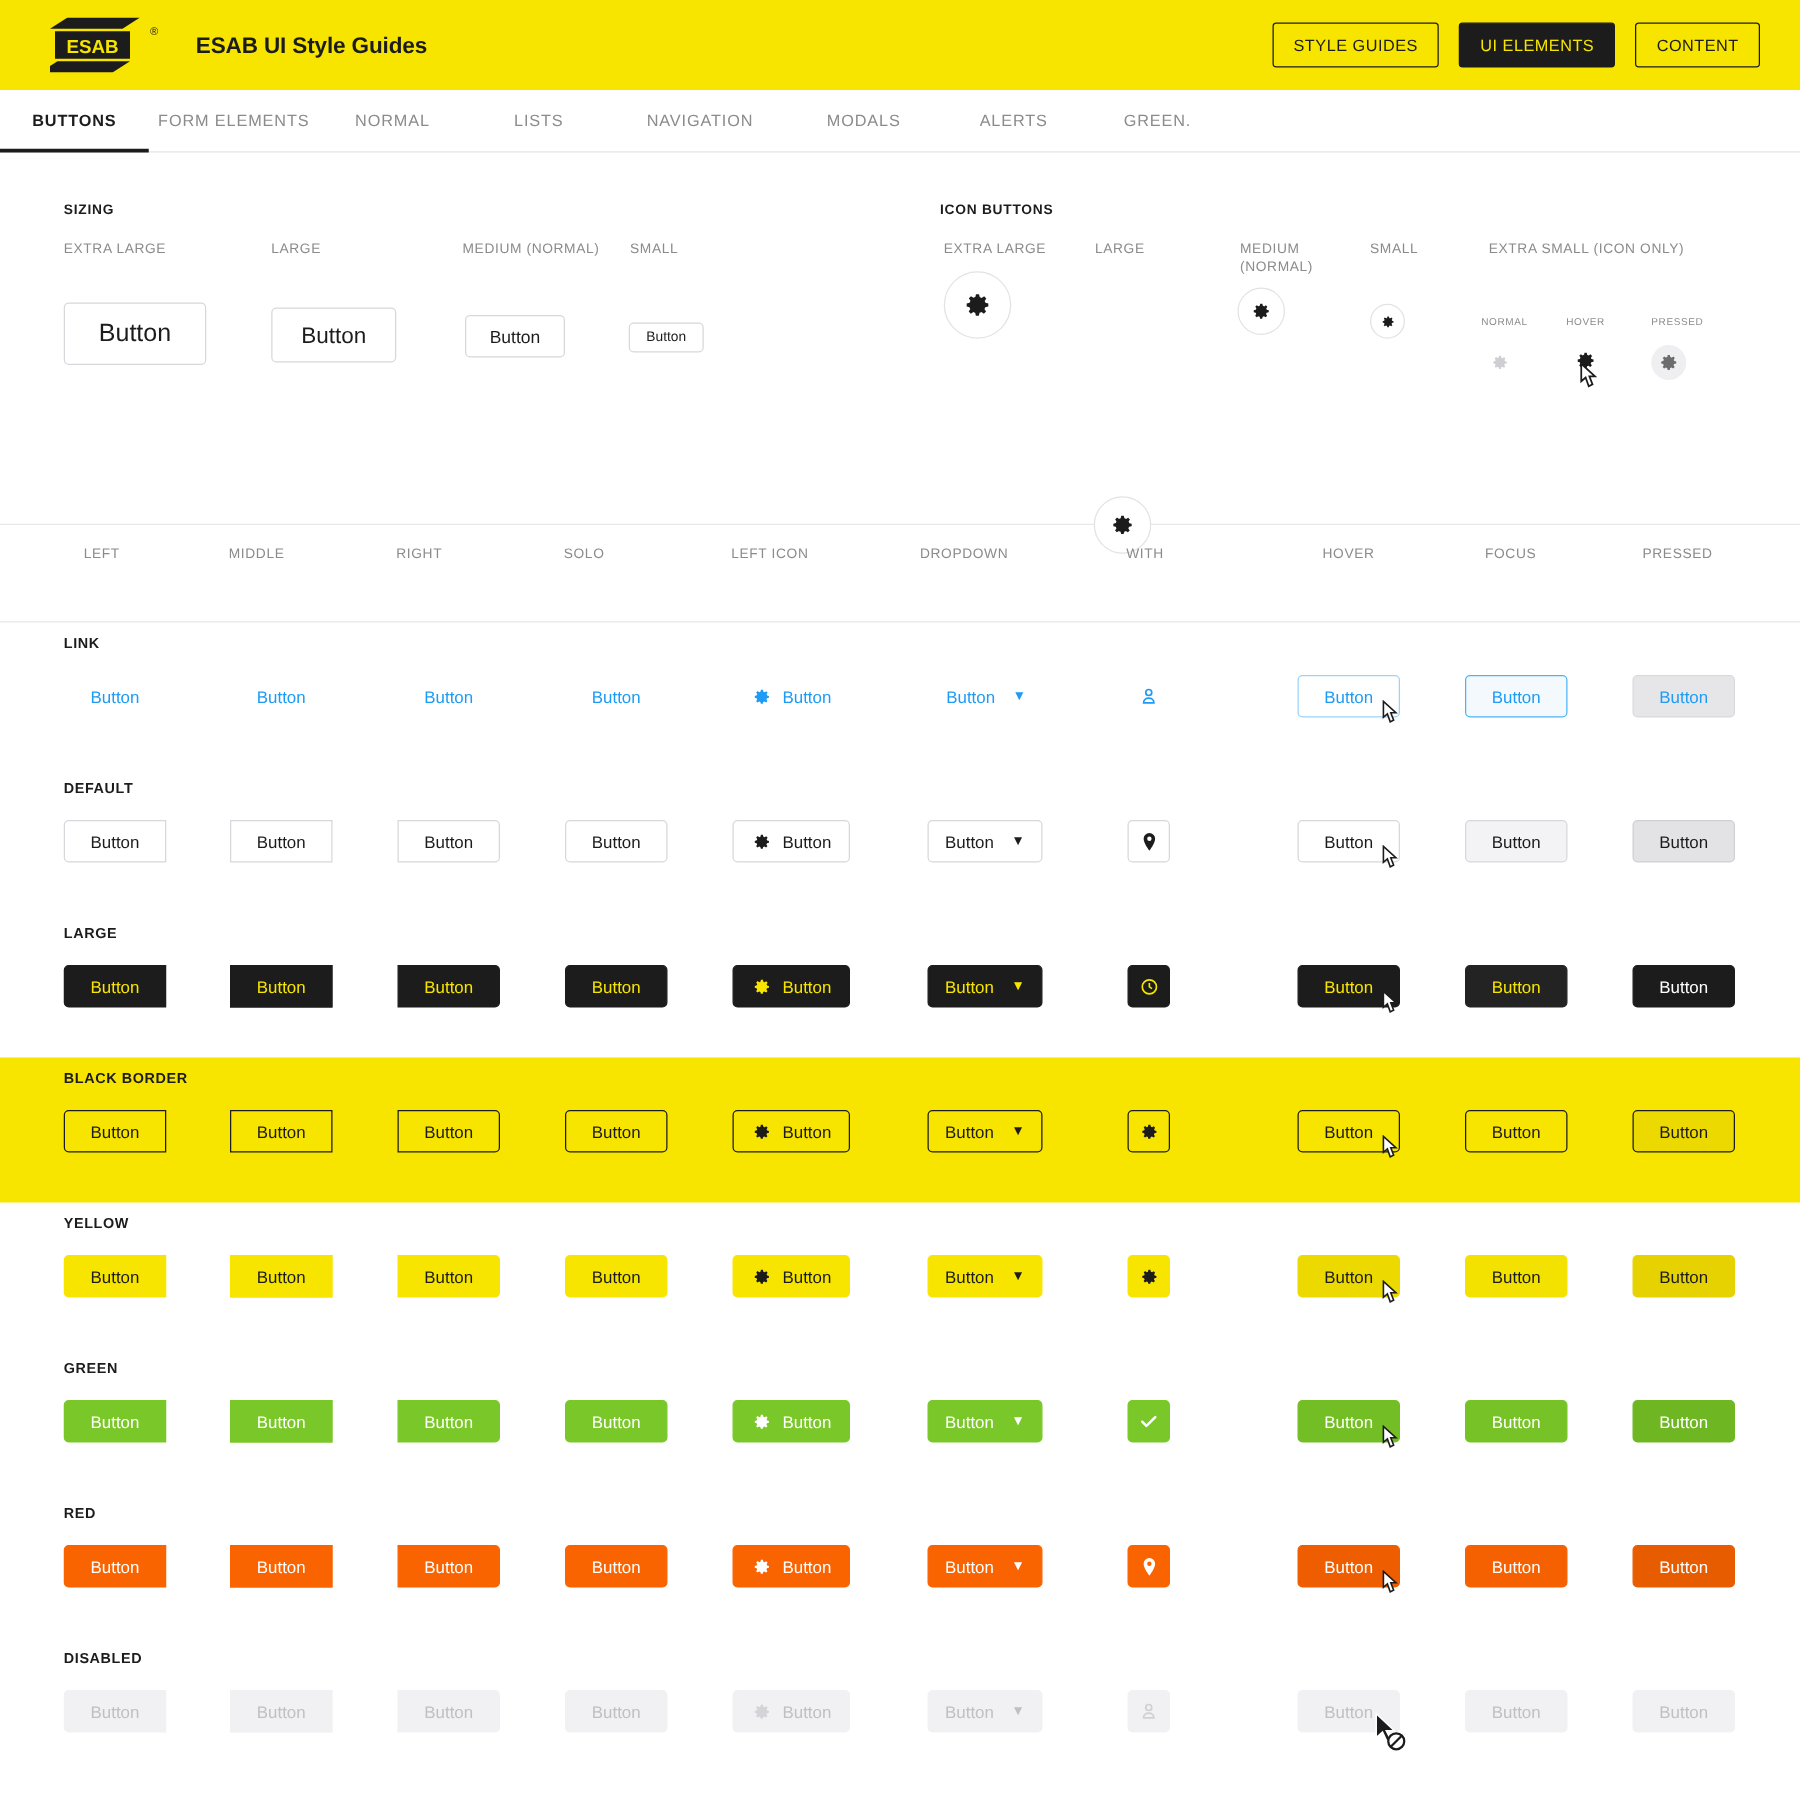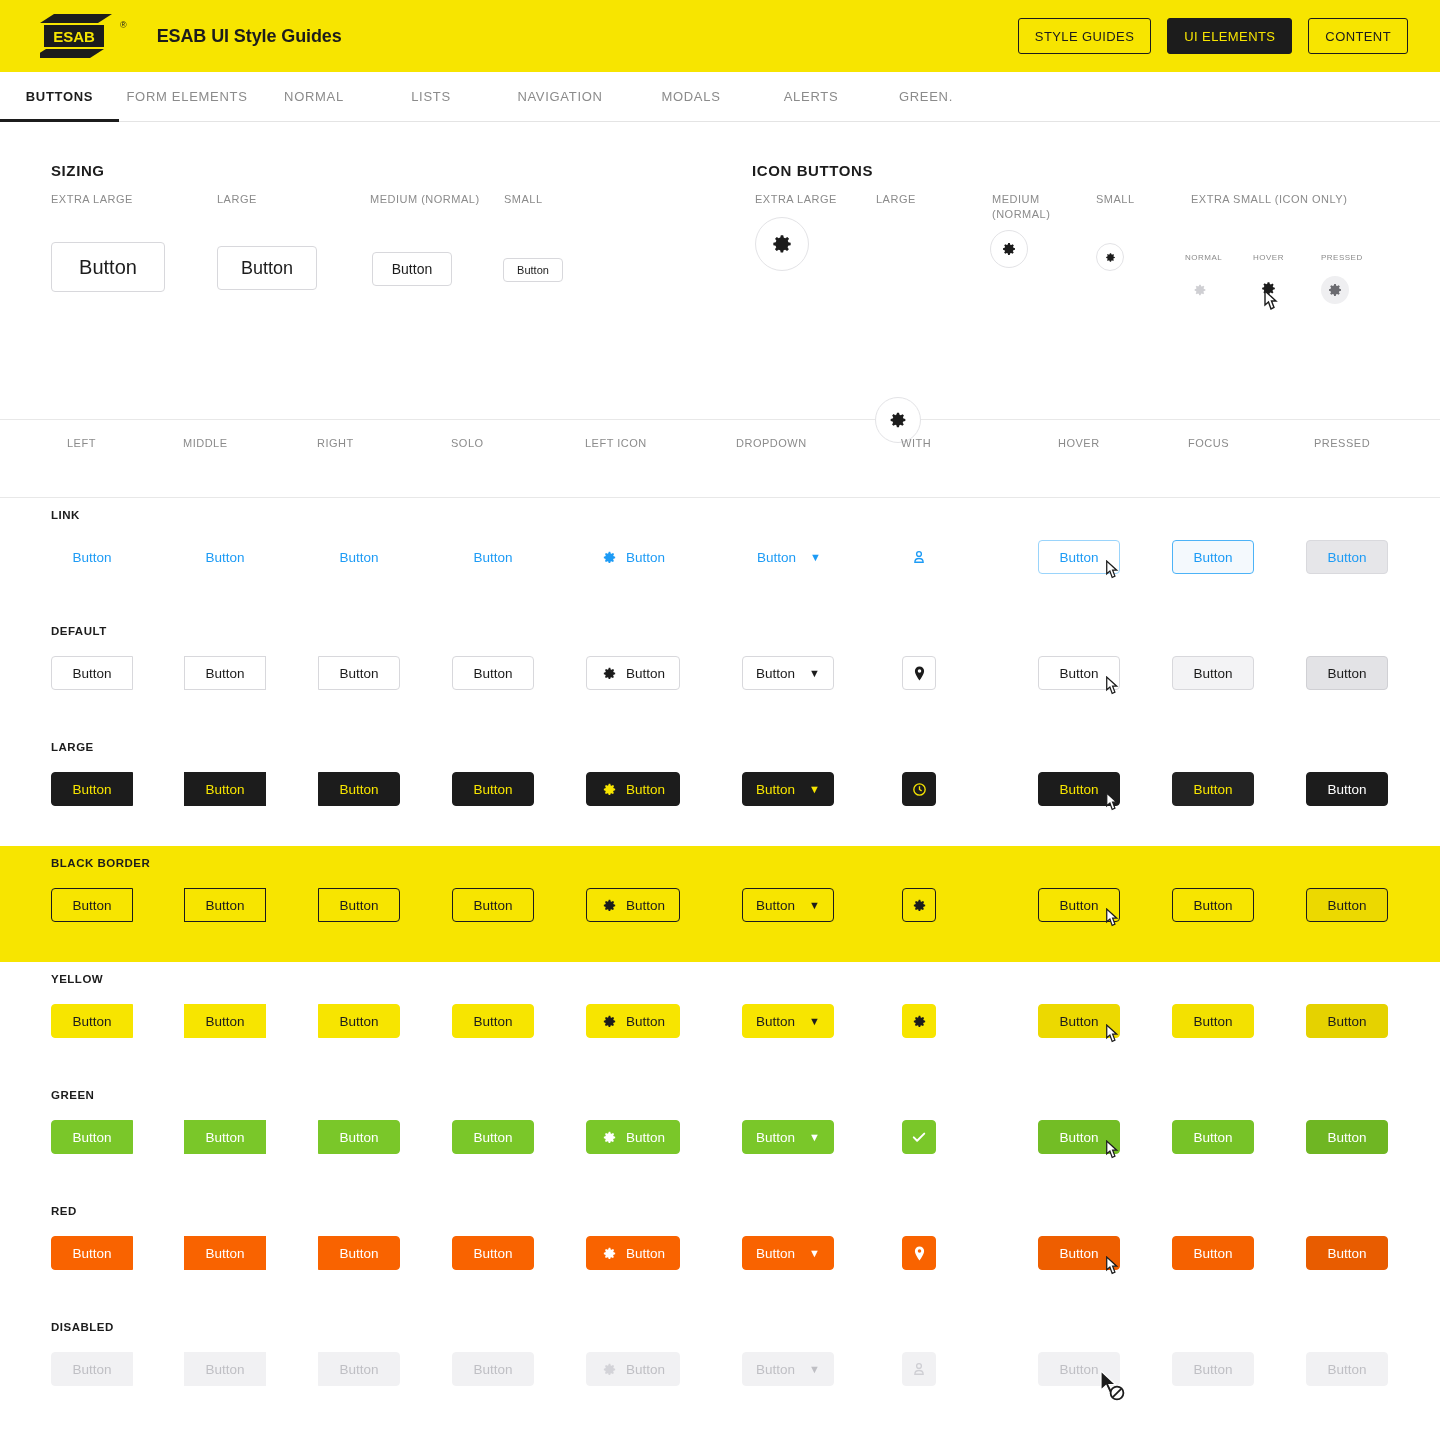--- a/index.html
+++ b/index.html
@@ -59,21 +59,21 @@
     height:3px; background:#1c1c1c;
   }
 
   
   .top-section {
     position: relative;
     border-bottom: 1px solid #e8e8e8;
     height: 298px;
   }
   .sec-title {
-    position:absolute; font-size: 15px; font-weight:700;
+    position:absolute; font-size: 11px; font-weight:700;
     letter-spacing: .6px; color:#1c1c1c;
   }
   .col-label {
     position:absolute; font-size: 11px; letter-spacing:.5px;
     color:#8b8b8b; line-height: 15px;
   }
 
   
   .sz {
     position:absolute;

